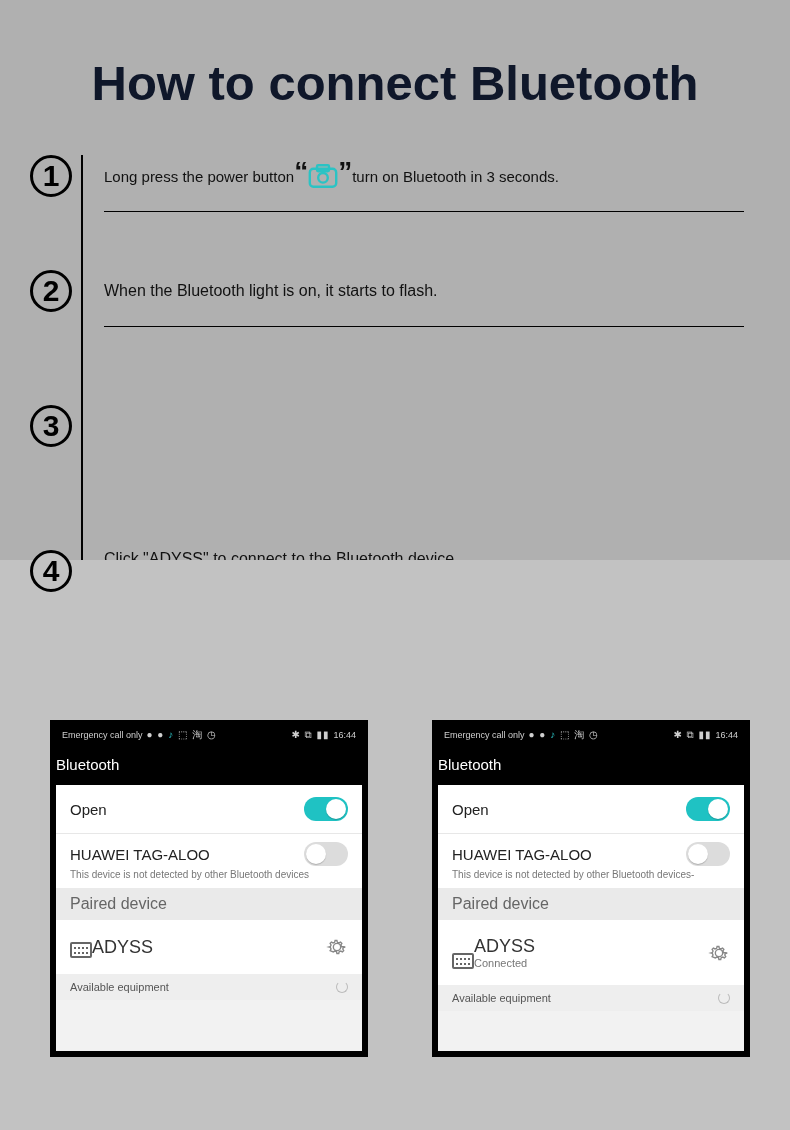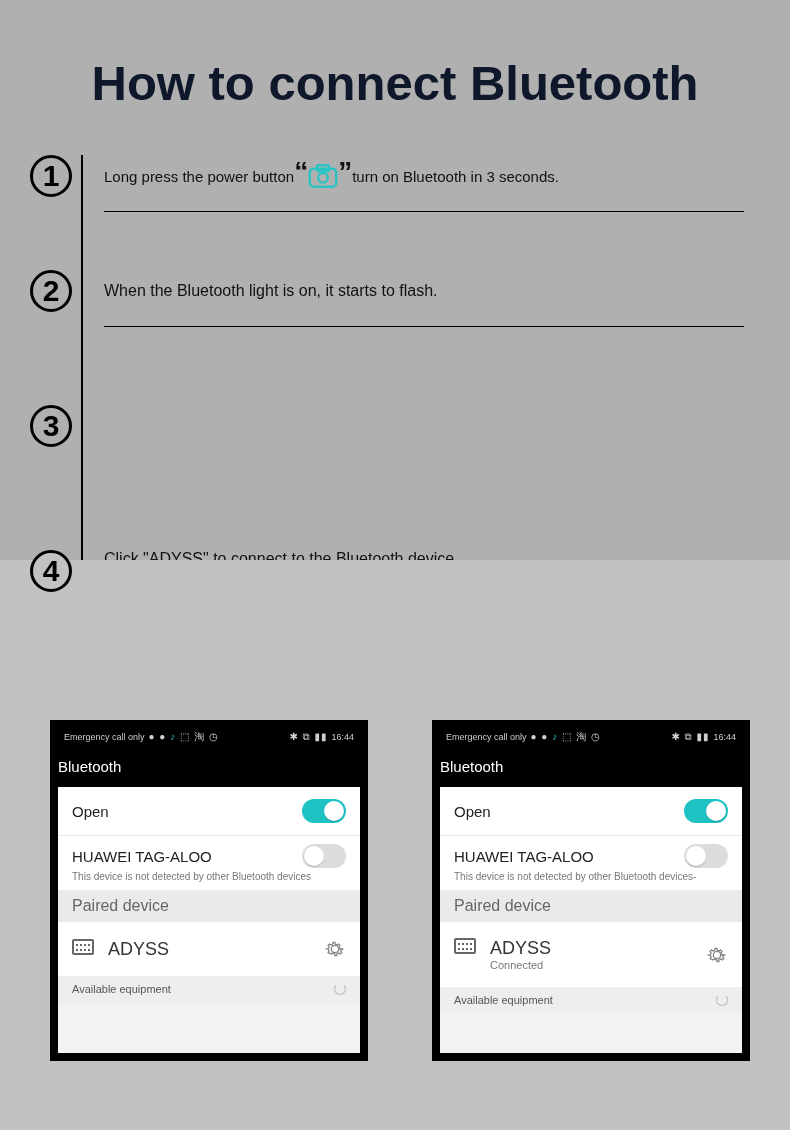--- a/index.html
+++ b/index.html
@@ -106,21 +106,21 @@
     position: absolute;
     top: 160px;
     left: 50px;
     width: 700px;
     display: flex;
     justify-content: space-between;
   }
   .phone {
     width: 318px;
     background: #f2f2f2;
-    border: 8px solid #000000;
+    border: 6px solid #000000;
     display: flex;
     flex-direction: column;
   }
   .statusbar {
     background: #000;
     color: #cfcfcf;
     font-size: 9px;
     display: flex;
     align-items: center;
     justify-content: space-between;
@@ -187,21 +187,21 @@
     font-size: 16px;
     padding: 7px 14px;
   }
   .paired-row {
     background: #fff;
     display: flex;
     align-items: center;
     justify-content: space-between;
     padding: 16px 14px;
   }
-  .paired-left { display: flex; align-items: flex-start; gap: 14px; }
+  .paired-left { display: flex; align-items: flex-end; }
   .kbd-icon {
     width: 22px; height: 16px;
     border: 2px solid #666;
     border-radius: 2px;
     position: relative;
   }
   .kbd-icon::before, .kbd-icon::after {
     content: "";
     position: absolute;
     border-top: 2px dotted #666;

